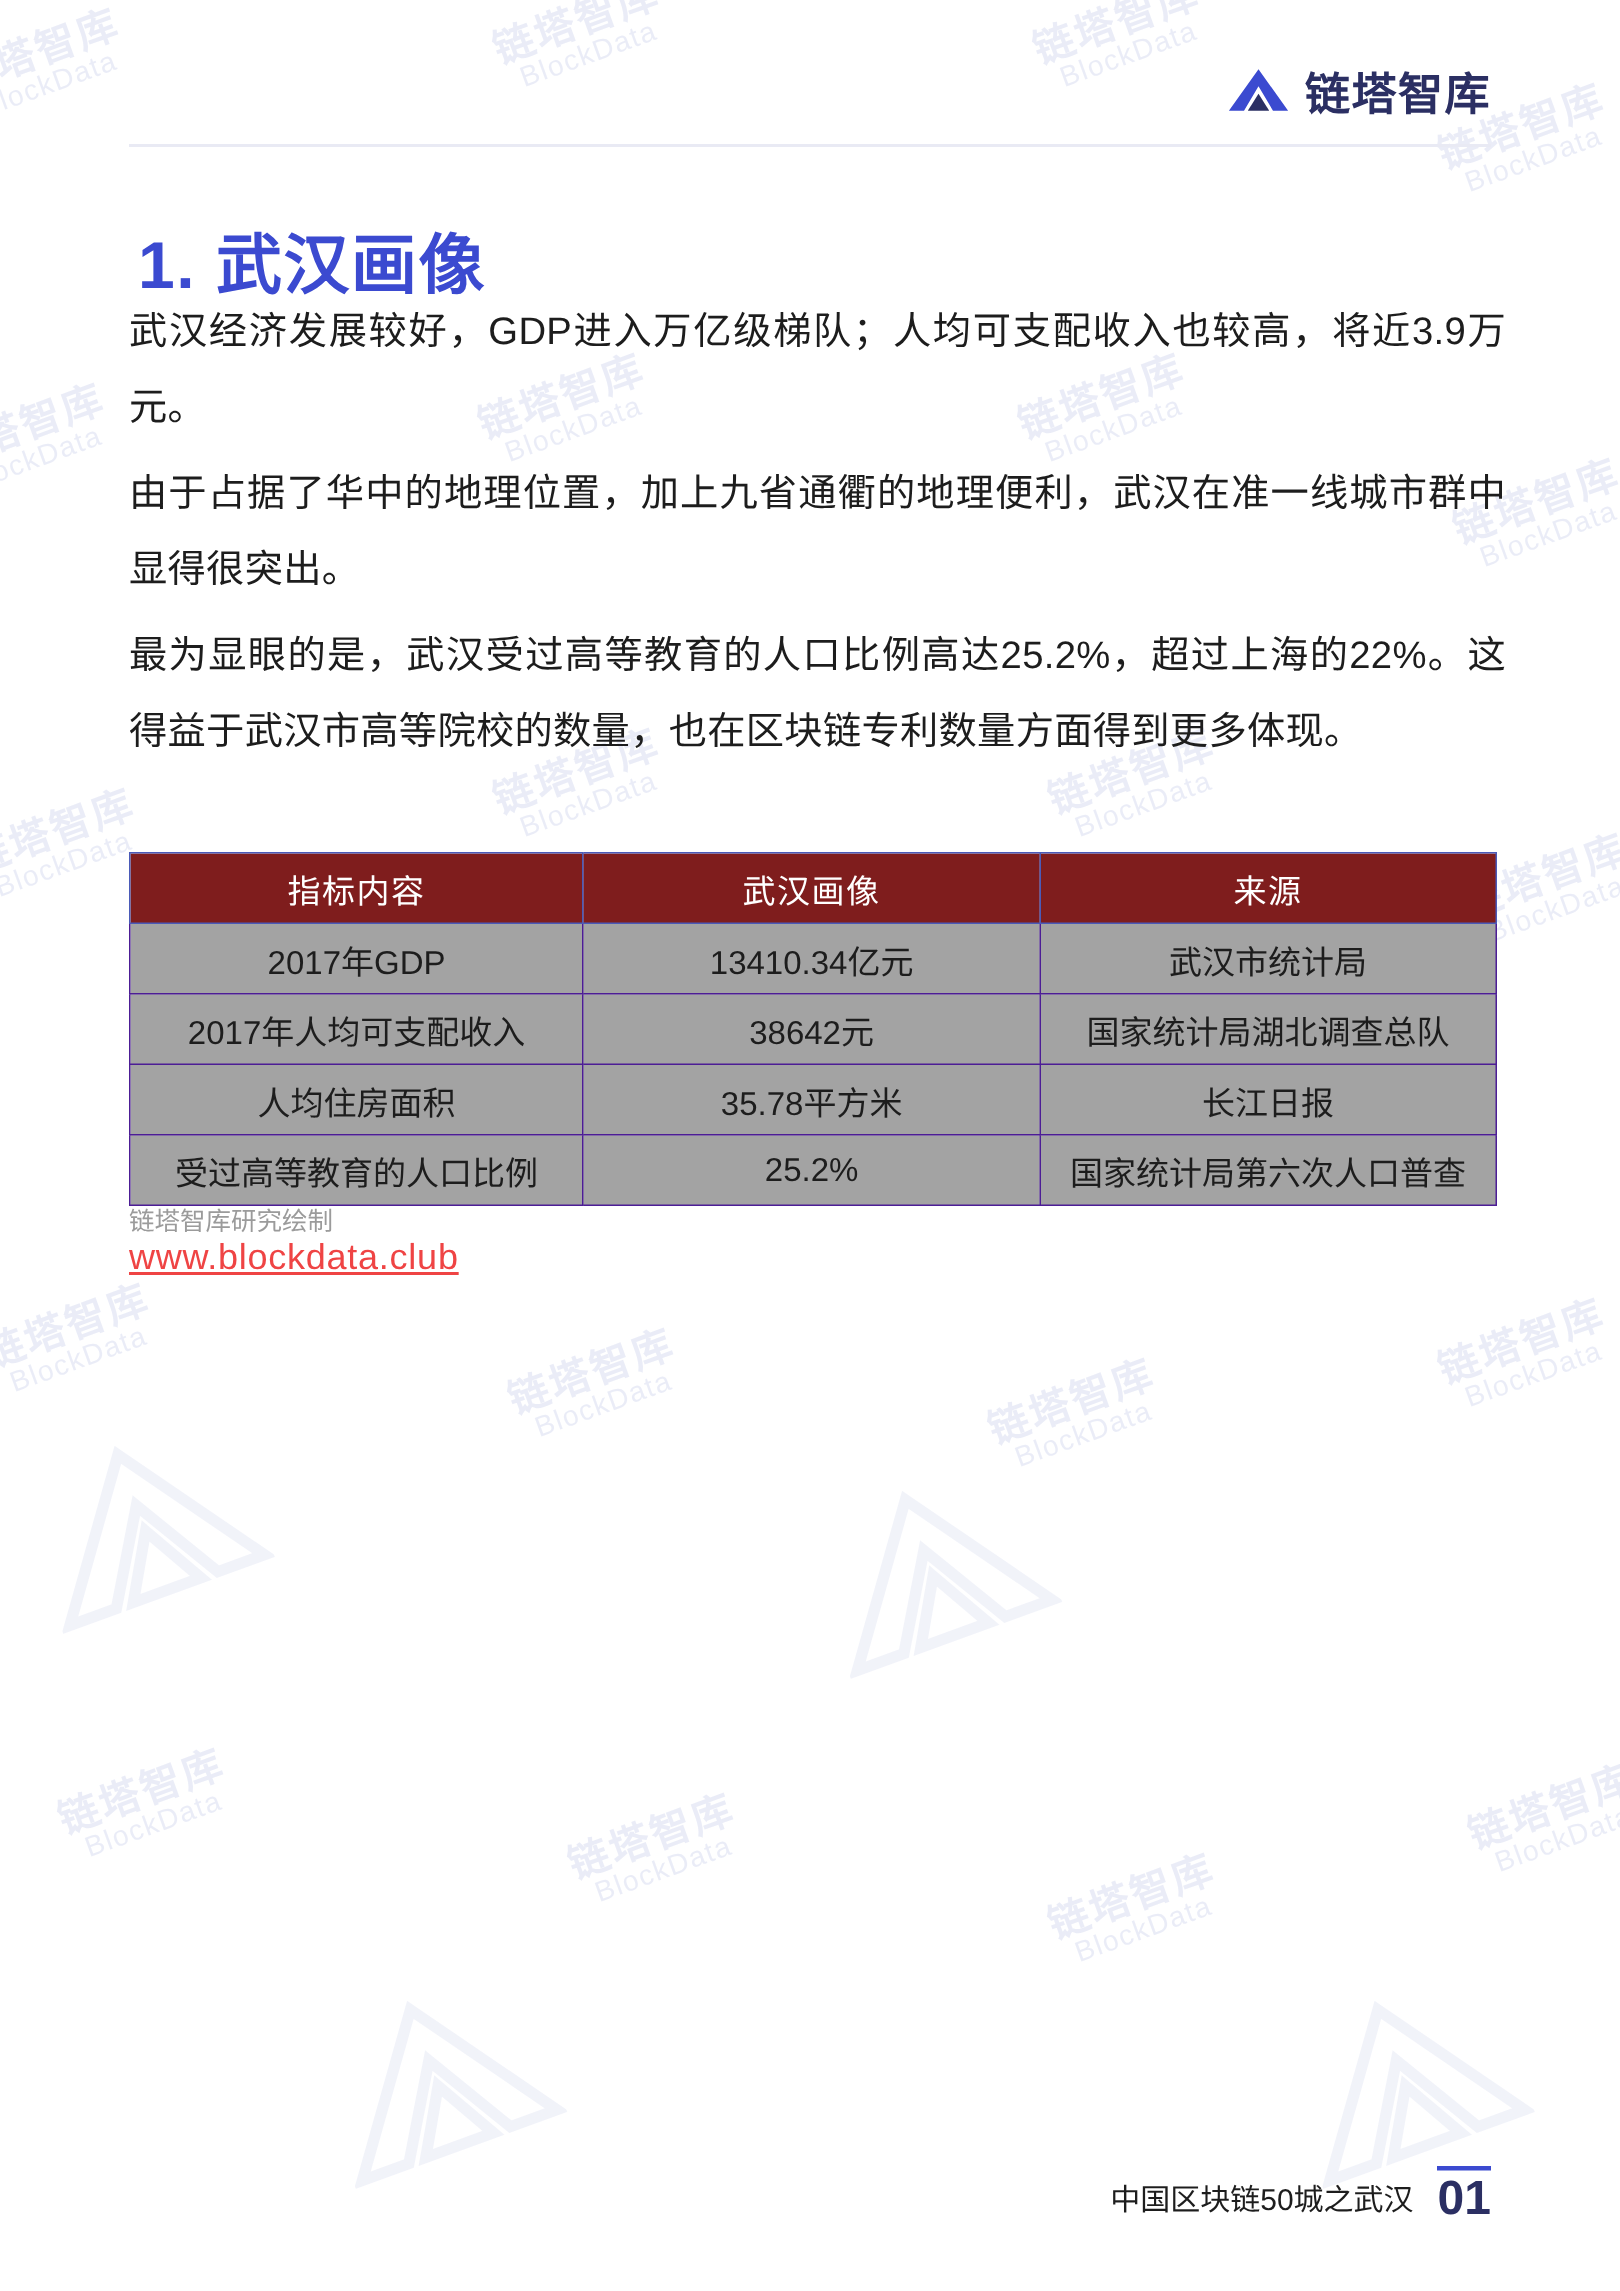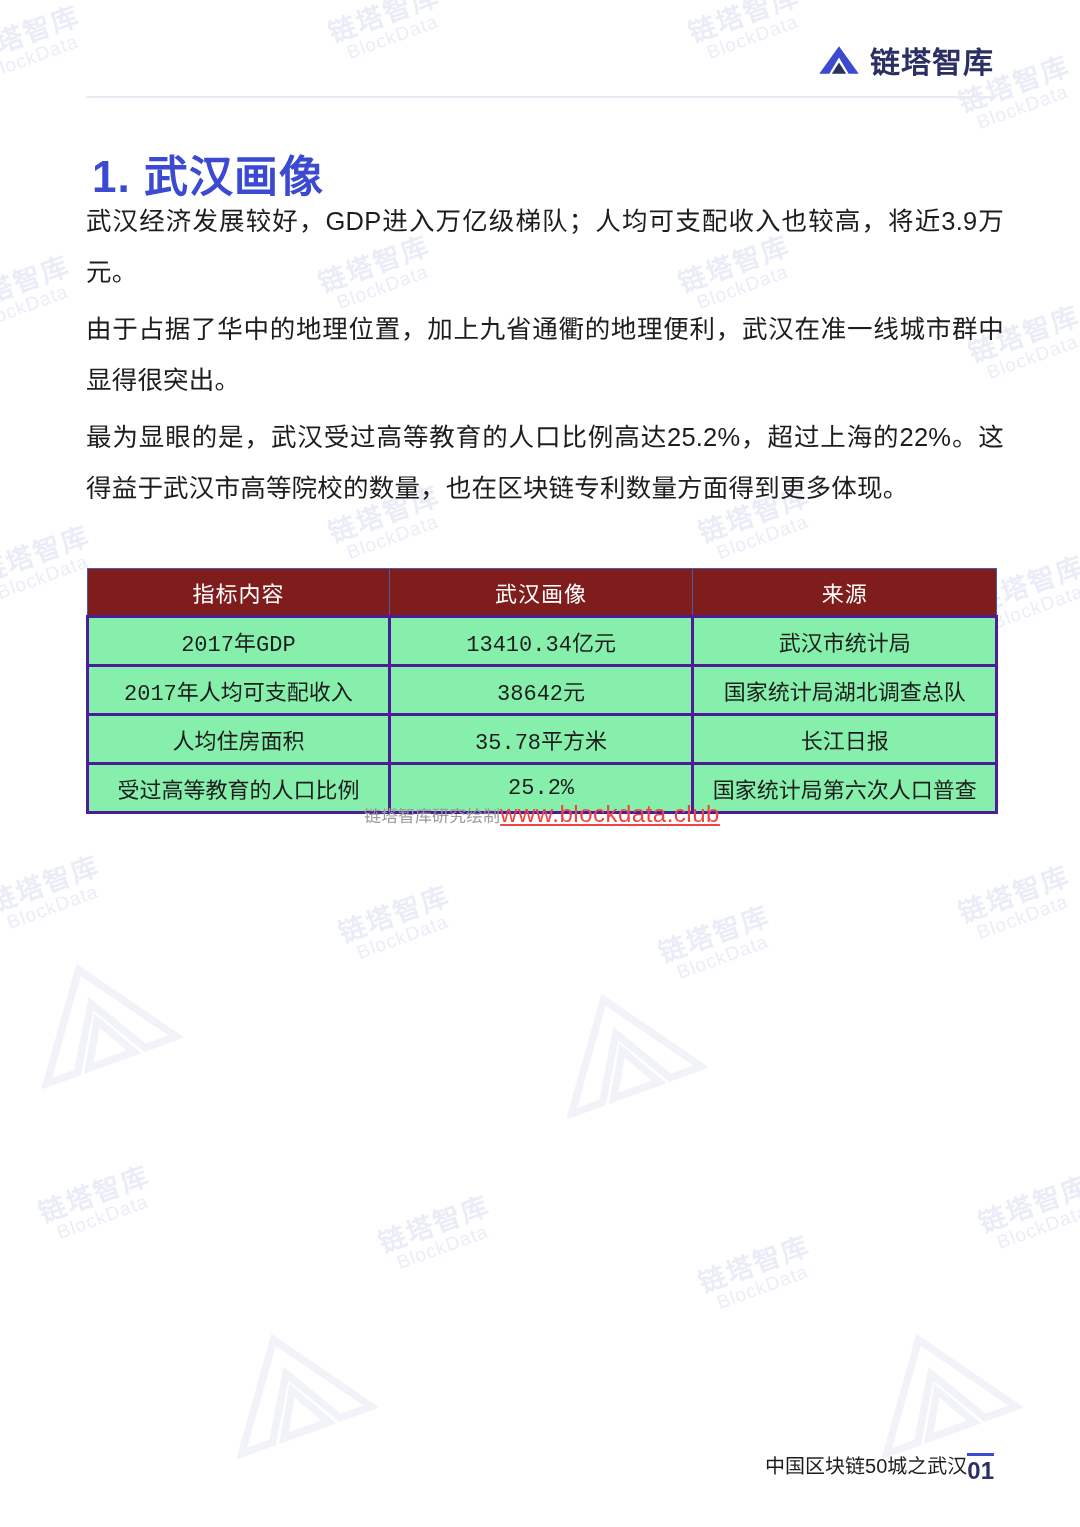--- a/index.html
+++ b/index.html
@@ -141,63 +141,64 @@
     height: 44px;
     text-align: center;
     border: 1px solid #4a5ab8;
     letter-spacing: 1px;
   }
   table.data-table td {
     height: 44px;
     text-align: center;
     font-size: 22px;
     color: #1d1d1d;
-    border: 3px solid #4c1d95;
-    background: #86efac;
-    font-family: Liberation Mono, monospace;
+    border: 1px solid #4c1d95;
+    background: #a3a3a3;
   }
   table.data-table col.c1 { width: 33.2%; }
   table.data-table col.c2 { width: 33.4%; }
   table.data-table col.c3 { width: 33.4%; }
 
   .table-foot {
     position: absolute;
     top: 800px;
     left: 86px;
     width: 912px;
     display: flex;
     justify-content: center;
     align-items: baseline;
+    flex-direction: column;
   }
   .table-foot .credit {
     font-size: 17px;
     color: #9b9b9b;
   }
   .table-foot .site {
     font-size: 24px;
     color: #ef4444;
     letter-spacing: 0.5px;
     text-decoration: underline;
   }
 
   
   .footer {
     position: absolute;
     bottom: 44px;
     right: 86px;
     display: flex;
     align-items: flex-end;
+    gap: 16px;
   }
   .footer-title {
     font-size: 20px;
     color: #1d1d1d;
     padding-bottom: 4px;
   }
   .footer-page {
-    font-size: 24px;
+    font-size: 32px;
     font-weight: 700;
     color: #2b2f63;
     border-top: 3px solid #3b4ad0;
     padding-top: 2px;
     line-height: 1.05;
   }
 </style>
 </head>
 <body>
 

